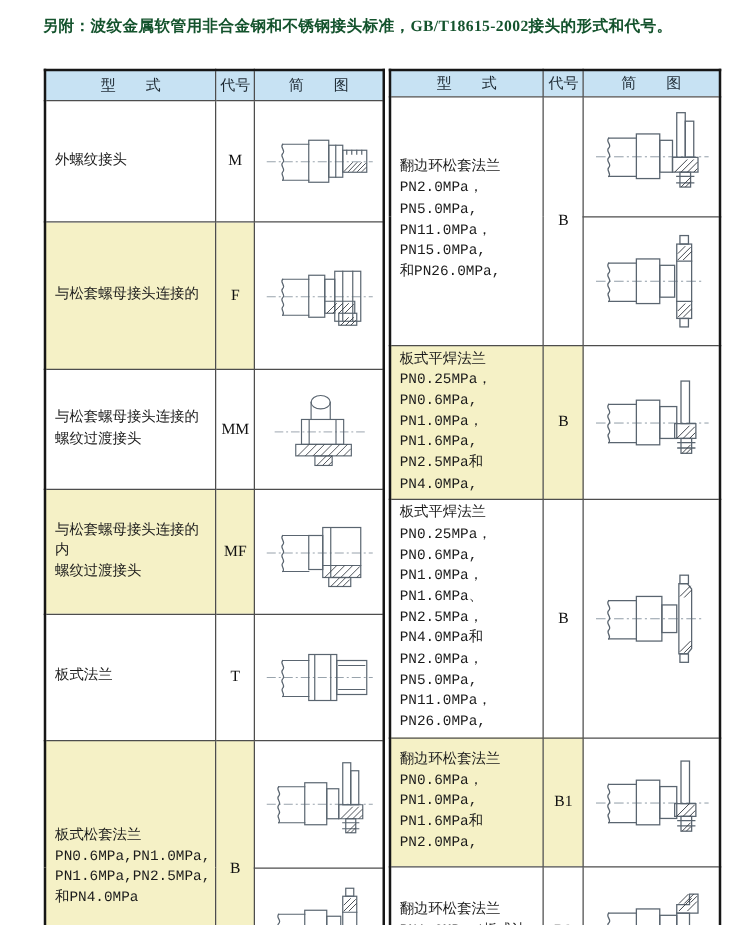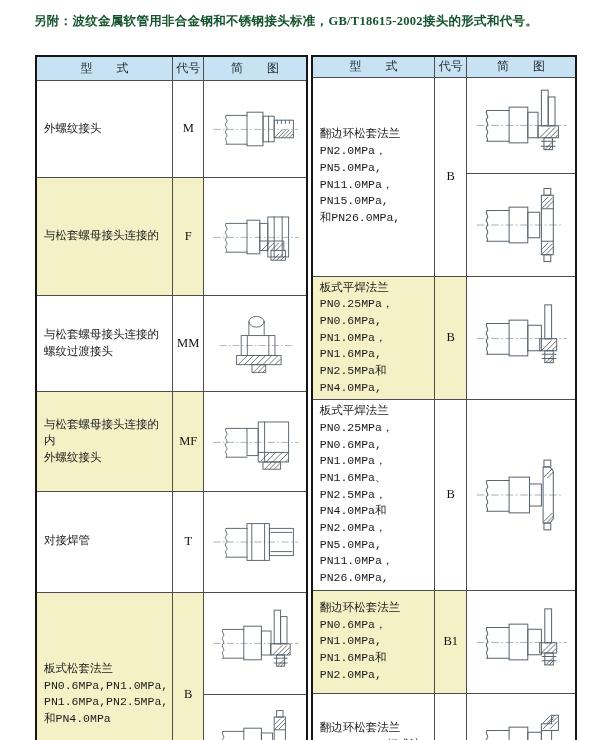--- a/index.html
+++ b/index.html
@@ -129,21 +129,21 @@
           <g class="h">
             <path d="M38 72 50 60M46 72 58 60M54 72 66 60M62 72 74 60M70 72 82 60M78 72 90 60M86 72 93.5 64.5"></path>
             <path d="M58 82 68 72M64 82 74 72M70 82 74 78"></path>
           </g>
         </svg>
       </td>
     </tr>
 
     <tr style="height:86px">
       <td class="type yellow">与松套螺母接头连接的内
-外螺纹接头</td>
+螺纹过渡接头</td>
       <td class="code yellow">MF</td>
       <td class="diag">
         <svg class="fig" width="96" height="74" viewBox="0 0 120 90">
           <path class="cl" d="M8 45.5h106"></path>
           <g class="d">
             <path d="M24 28c-3.5 3 3.5 6.2 0 9.2c-3.5 3 3.5 6.2 0 9.2c-3.5 3 3.5 6.2 0 9.2c-2.8 2.6 2.8 5.6 0 8.4"></path>
             <path d="M24 28h26M24 64h26"></path>
                 <rect x="50" y="28" width="14" height="34"></rect>
             <rect x="64" y="20" width="38" height="50"></rect>
                 <path d="M72 20v50M64 58h38"></path>
@@ -151,21 +151,21 @@
           </g>
           <g class="h">
             <path d="M66 70 78 58M74 70 86 58M82 70 94 58M90 70 101 59M98 70 101.5 66.5"></path>
             <path d="M72 79 81 70M78 79 87 70M84 79 91 72"></path>
           </g>
         </svg>
       </td>
     </tr>
 
     <tr style="height:87px">
-      <td class="type">对接焊管</td>
+      <td class="type">板式法兰</td>
       <td class="code">T</td>
       <td class="diag">
         <svg class="fig" width="96" height="74" viewBox="0 0 120 90">
           <path class="cl" d="M8 45h106"></path>
           <g class="d">
             <path d="M24 28c-3.5 3 3.5 6.2 0 9.2c-3.5 3 3.5 6.2 0 9.2c-3.5 3 3.5 6.2 0 9.2c-2.8 2.6 2.8 5.6 0 8.4"></path>
             <path d="M24 28h26M24 64h26"></path>
             <rect x="50" y="22" width="28" height="46"></rect>
                 <path d="M56 22v46M72 22v46"></path>
             <rect x="78" y="28" width="30" height="34"></rect>

